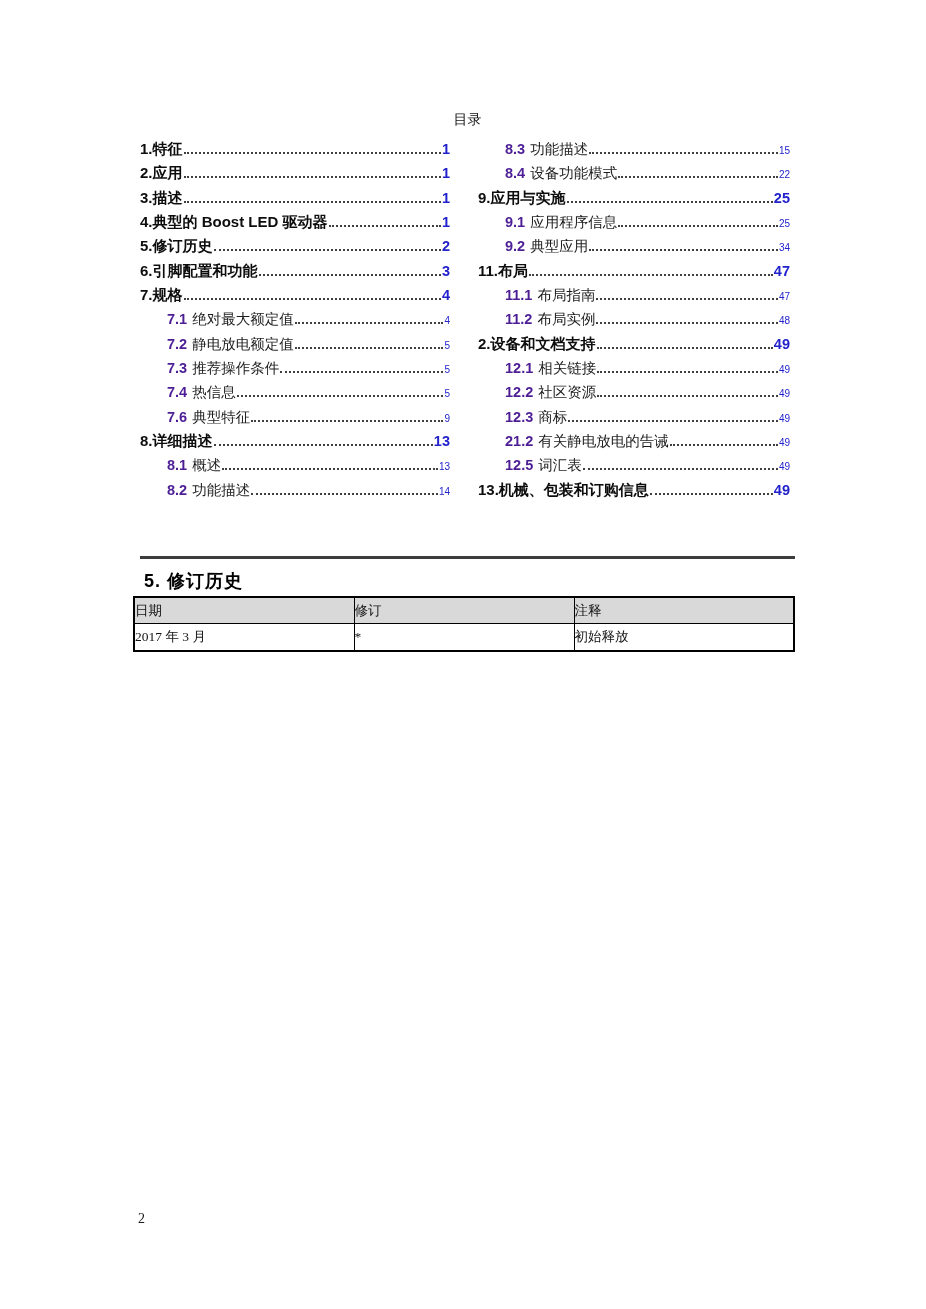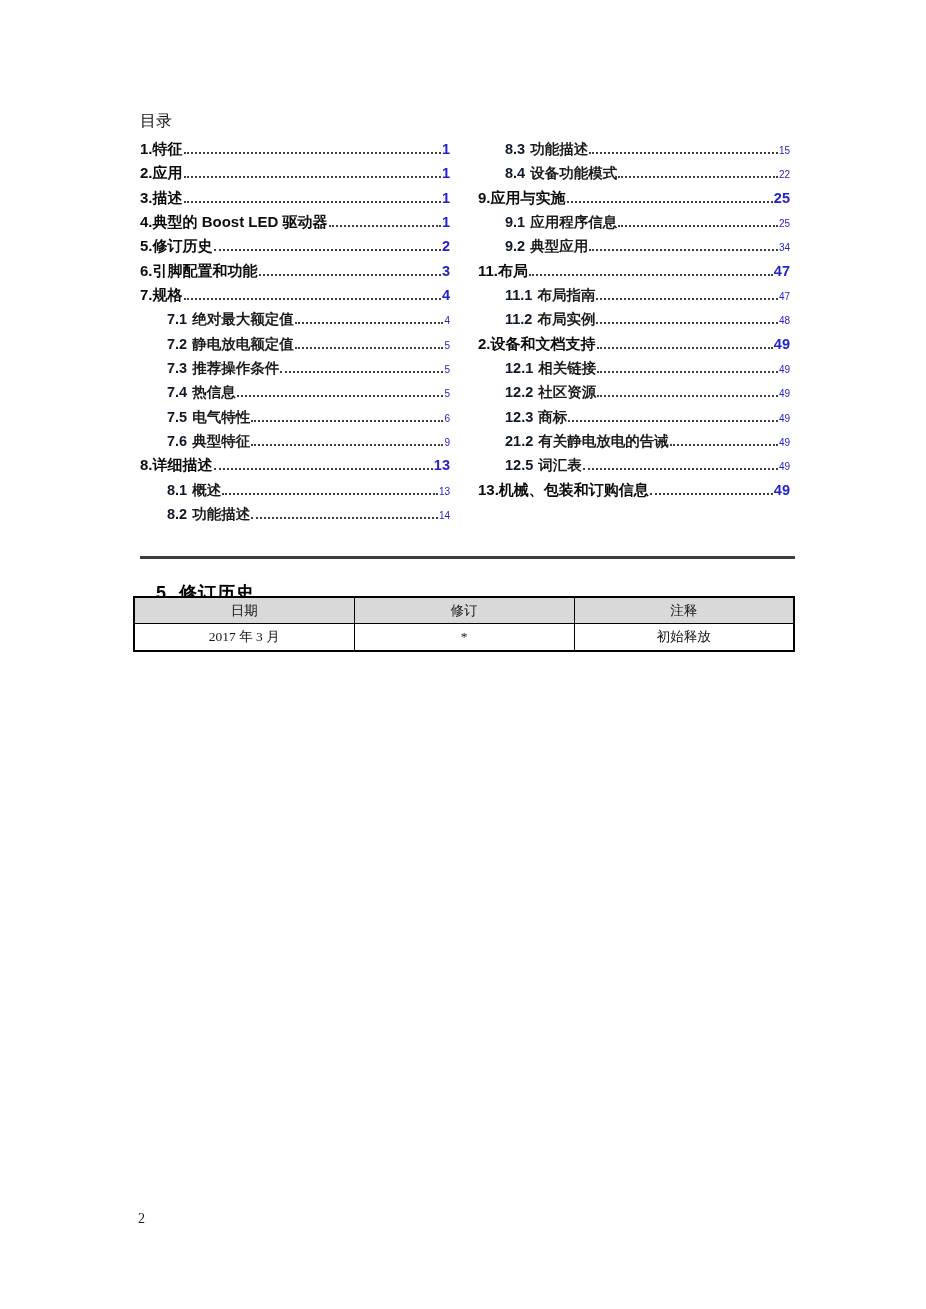--- a/index.html
+++ b/index.html
@@ -9,61 +9,61 @@
     --ink:#111;
   }
   html,body{margin:0;padding:0;}
   body{
     width:926px;height:1309px;position:relative;background:#ffffff;
     font-family:"Liberation Sans",sans-serif;color:var(--ink);
     overflow:hidden;
   }
   .toc-title{
     position:absolute;top:111px;left:140px;width:655px;
-    font-family:"Liberation Serif",serif;
-    font-size:16px;color:#141414;
+    text-align:center;font-family:"Liberation Serif",serif;
+    font-size:14px;color:#141414;
   }
   .toc{
     position:absolute;top:140px;left:140px;width:650px;display:flex;
   }
   .toc-col{display:flex;flex-direction:column;}
   .toc-col.left{width:310px;margin-right:28px;}
   .toc-col.right{width:312px;}
   .toc-row{display:flex;align-items:baseline;height:24.35px;cursor:pointer;}
-  .toc-row .num{font-weight:700;font-size:14.5px;color:#0f172a;white-space:pre;}
+  .toc-row .num{font-weight:700;font-size:14.5px;color:#4c1d95;white-space:pre;}
   .toc-row.main .num,.toc-row.main .txt{
     font-weight:700;font-size:15px;font-family:"Liberation Sans",sans-serif;color:#0d0d0d;
   }
   .toc-row.sub{padding-left:27px;}
   .toc-row.sub .num{font-weight:600;}
   .toc-row.sub .txt{
-    font-family:"Liberation Serif",serif;font-weight:700;font-size:14.5px;
+    font-family:"Liberation Serif",serif;font-weight:400;font-size:14.5px;
     margin-left:5px;color:#1c1c1c;
   }
   .leader{
     flex:1;border-bottom:2px dotted #3f3f3f;margin:0 1px 4px 1px;min-width:8px;
   }
   .pg{color:var(--link-blue);font-size:10px;}
   .toc-row.main .pg{font-weight:700;font-size:14.5px;}
   .rule{
     position:absolute;top:556px;left:140px;width:655px;height:3px;
     background:var(--rule);
   }
   .sec-heading{
-    position:absolute;top:565px;left:140px;margin:16px;
+    position:absolute;top:565px;left:140px;margin:4px;
     font-size:18px;font-weight:700;color:#000;letter-spacing:1px;
   }
   .rev-table{
     position:absolute;top:596px;left:133px;width:662px;
     border-collapse:collapse;table-layout:fixed;
     font-family:"Liberation Serif",serif;font-size:13.5px;color:#141414;
     border:2px solid #000;
   }
   .rev-table th,.rev-table td{
-    border:1px solid #000;text-align:center;padding:0;
+    border:1px solid #000;text-align:left;padding:0;
   }
   .rev-table th{
     background:var(--table-header-bg);font-weight:400;height:25px;
   }
   .rev-table td{height:26px;}
   .footer-page{
     position:absolute;left:138px;top:1211px;
     font-family:"Liberation Serif",serif;font-size:14px;color:#1a1a1a;
   }
 </style>
@@ -132,26 +132,20 @@
         <span class="num">7.3</span>
         <span class="txt">推荐操作条件</span>
         <span class="leader"></span>
         <span class="pg">5</span>
       </div>
       <div class="toc-row sub">
         <span class="num">7.4</span>
         <span class="txt">热信息</span>
         <span class="leader"></span>
         <span class="pg">5</span>
-      </div>
-      <div class="toc-row sub">
-        <span class="num">7.5</span>
-        <span class="txt">电气特性</span>
-        <span class="leader"></span>
-        <span class="pg">6</span>
       </div>
       <div class="toc-row sub">
         <span class="num">7.6</span>
         <span class="txt">典型特征</span>
         <span class="leader"></span>
         <span class="pg">9</span>
       </div>
       <div class="toc-row main">
         <span class="num">8.</span>
         <span class="txt">详细描述</span>

